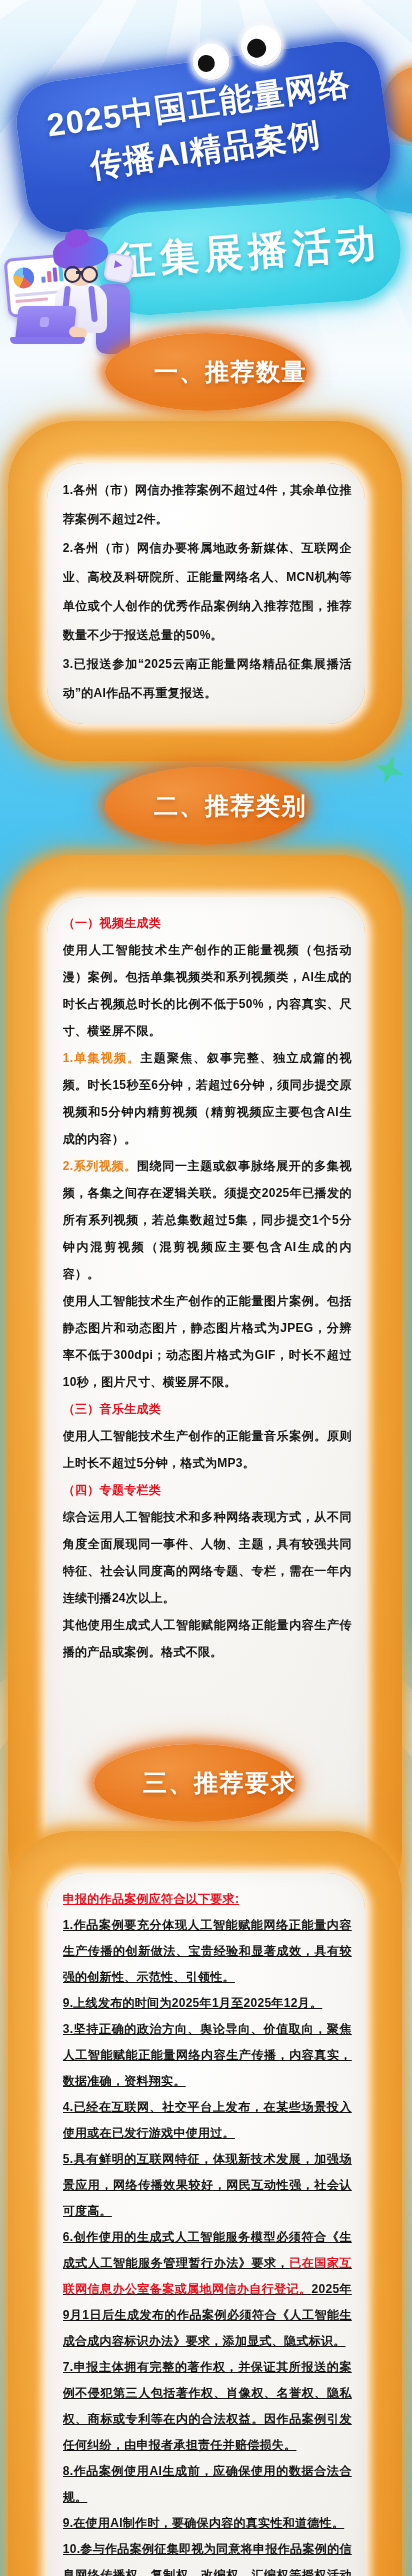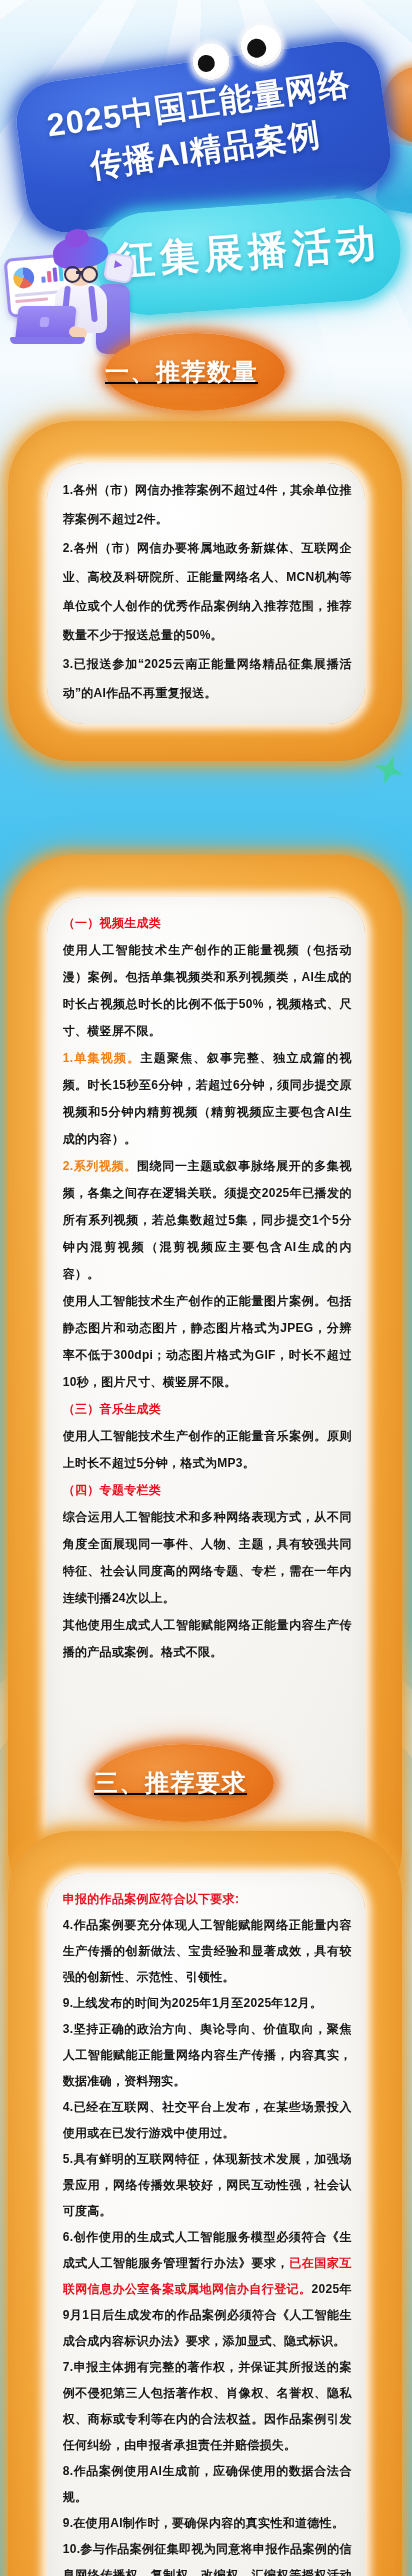--- a/index.html
+++ b/index.html
@@ -97,24 +97,24 @@
     box-shadow:0 2.1px 4.1px rgba(70,50,160,.3);}
   .laptop-logo{position:absolute;left:23px;top:11.3px;width:9.3px;height:9.3px;border-radius:3.1px;background:#b3a6f8;}
   .laptop-base{position:absolute;left:7.2px;top:97px;width:75px;height:7.2px;border-radius:2.1px 2.1px 6.2px 6.2px;background:#8577ea;}
   .hand{position:absolute;left:66px;top:87px;width:17.5px;height:11.3px;border-radius:6.2px;background:#f6d2b8;transform:rotate(12deg);}
   .play-badge{position:absolute;left:102px;top:14.4px;width:24px;height:24px;border-radius:7.2px;
     background:#edeafc;border:2.1px solid #d9d2f8;transform:rotate(10deg);box-shadow:0 2.1px 4.1px rgba(80,60,160,.25);}
   .play-tri{position:absolute;left:7.2px;top:5.2px;width:0;height:0;
     border-left:8.2px solid #8a63e8;border-top:4.6px solid transparent;border-bottom:4.6px solid transparent;}
 
   
-  .sec-ellipse{position:absolute;width:180px;height:78px;border-radius:50%;
+  .sec-ellipse{position:absolute;width:202px;height:78px;border-radius:50%;
     background:radial-gradient(100% 110% at 35% 30%,#f29440 0%,#e9781f 55%,#dd5f12 100%);
     box-shadow:0 0 9.3px 5.2px rgba(230,112,30,.75),0 0 24px 7.2px rgba(230,112,30,.3);
-    display:flex;align-items:center;justify-content:flex-start;text-decoration:underline;}
+    display:flex;align-items:center;justify-content:flex-end;}
   .sec-ellipse .sec-title{color:#fff;font-weight:800;font-size:24px;letter-spacing:1.5px;
     text-shadow:0 1.5px 4.1px rgba(150,60,0,.5);}
   .e1{left:105px;top:333px;}
   .e2{left:105px;top:767px;}
   .e3{left:94px;top:1744px;}
 
   
   .card{position:absolute;left:8.2px;width:394px;border-radius:64px;
     background:radial-gradient(120% 120% at 30% 15%,#f7b44e 0%,#f3a537 55%,#eb9226 100%);
     box-shadow:0 0 10.3px 5.2px rgba(240,160,50,.8),0 0 28px 9.3px rgba(240,160,50,.35),
@@ -122,21 +122,21 @@
   .c1{top:421px;height:340px;}
   .c2{top:855px;height:1060px;}
   .c3{top:1831px;height:831px;}
   .card-inner{position:absolute;left:39px;right:37px;top:42px;bottom:37px;border-radius:37px;
     background:radial-gradient(110% 110% at 40% 20%,#ffffff 0%,#f4f2ee 70%,#ecebe6 100%);
     box-shadow:0 0 8.2px 5.2px rgba(255,255,255,.85),inset 0 0 20.6px rgba(0,0,0,.05);}
   .card-body{position:absolute;left:15.5px;right:13.4px;top:13.4px;bottom:10.3px;overflow:hidden;}
   .li{margin:0;color:#161616;font-weight:700;font-size:12px;line-height:29px;
     text-align:justify;letter-spacing:0.3px;}
   .c2 .li,.c3 .li{line-height:27px;}
-  .c3 .li{line-height:26px;}
+  .c3 .li{line-height:26px;text-decoration:underline;}
   .red{color:#e8101c;}
   .orange{color:#f07f17;margin-top:7px;}
 </style>
 </head>
 <body>
 
 <div class="page">
 
   <div class="rays rays-top"></div>
   <div class="rays rays-mid"></div>
@@ -199,45 +199,48 @@
   <section class="card c1">
     <div class="card-inner">
       <div class="card-body">
         <p class="li">1.各州（市）网信办推荐案例不超过4件，其余单位推荐案例不超过2件。</p>
         <p class="li">2.各州（市）网信办要将属地政务新媒体、互联网企业、高校及科研院所、正能量网络名人、MCN机构等单位或个人创作的优秀作品案例纳入推荐范围，推荐数量不少于报送总量的50%。</p>
         <p class="li">3.已报送参加“2025云南正能量网络精品征集展播活动”的AI作品不再重复报送。</p>
       </div>
     </div>
   </section>
 
+  <div class="sec-ellipse e2">
+    <span class="sec-title">二、推荐类别</span>
+  </div>
   <section class="card c2">
     <div class="card-inner">
       <div class="card-body">
         <p class="li red">（一）视频生成类</p>
-        <p class="li">使用人工智能技术生产创作的正能量视频（包括动漫）案例。包括单集视频类和系列视频类，AI生成的时长占视频总时长的比例不低于50%，视频格式、尺寸、横竖屏不限。</p>
+        <p class="li">使用人工智能技术生产创作的正能量视频（包括动漫）案例。包括单集视频类和系列视频类，AI生成的时长占视频总时长的比例不低于50%，内容真实、尺寸、横竖屏不限。</p>
         <p class="li"><span class="orange">1.单集视频。</span><span>主题聚焦、叙事完整、独立成篇的视频。时长15秒至6分钟，若超过6分钟，须同步提交原视频和5分钟内精剪视频（精剪视频应主要包含AI生成的内容）。</span></p>
         <p class="li"><span class="orange">2.系列视频。</span><span>围绕同一主题或叙事脉络展开的多集视频，各集之间存在逻辑关联。须提交2025年已播发的所有系列视频，若总集数超过5集，同步提交1个5分钟内混剪视频（混剪视频应主要包含AI生成的内容）。</span></p>
         <p class="li">使用人工智能技术生产创作的正能量图片案例。包括静态图片和动态图片，静态图片格式为JPEG，分辨率不低于300dpi；动态图片格式为GIF，时长不超过10秒，图片尺寸、横竖屏不限。</p>
         <p class="li red">（三）音乐生成类</p>
         <p class="li">使用人工智能技术生产创作的正能量音乐案例。原则上时长不超过5分钟，格式为MP3。</p>
         <p class="li red">（四）专题专栏类</p>
         <p class="li">综合运用人工智能技术和多种网络表现方式，从不同角度全面展现同一事件、人物、主题，具有较强共同特征、社会认同度高的网络专题、专栏，需在一年内连续刊播24次以上。</p>
         <p class="li">其他使用生成式人工智能赋能网络正能量内容生产传播的产品或案例。格式不限。</p>
       </div>
     </div>
   </section>
 
   <div class="sec-ellipse e3">
     <span class="sec-title">三、推荐要求</span>
   </div>
   <section class="card c3">
     <div class="card-inner">
       <div class="card-body">
         <p class="li red">申报的作品案例应符合以下要求:</p>
-        <p class="li">4.作品案例要充分体现人工智能赋能网络正能量内容生产传播的创新做法、宝贵经验和显著成效，具有较强的创新性、示范性、引领性。</p>
+        <p class="li">1.作品案例要充分体现人工智能赋能网络正能量内容生产传播的创新做法、宝贵经验和显著成效，具有较强的创新性、示范性、引领性。</p>
         <p class="li">9.上线发布的时间为2025年1月至2025年12月。</p>
         <p class="li">3.坚持正确的政治方向、舆论导向、价值取向，聚焦人工智能赋能正能量网络内容生产传播，内容真实，数据准确，资料翔实。</p>
         <p class="li">4.已经在互联网、社交平台上发布，在某些场景投入使用或在已发行游戏中使用过。</p>
         <p class="li">5.具有鲜明的互联网特征，体现新技术发展，加强场景应用，网络传播效果较好，网民互动性强，社会认可度高。</p>
         <p class="li"><span>6.创作使用的生成式人工智能服务模型必须符合《生成式人工智能服务管理暂行办法》要求，</span><span class="red">已在国家互联网信息办公室备案或属地网信办自行登记。</span><span>2025年9月1日后生成发布的作品案例必须符合《人工智能生成合成内容标识办法》要求，添加显式、隐式标识。</span></p>
         <p class="li">7.申报主体拥有完整的著作权，并保证其所报送的案例不侵犯第三人包括著作权、肖像权、名誉权、隐私权、商标或专利等在内的合法权益。因作品案例引发任何纠纷，由申报者承担责任并赔偿损失。</p>
         <p class="li">8.作品案例使用AI生成前，应确保使用的数据合法合规。</p>
         <p class="li">9.在使用AI制作时，要确保内容的真实性和道德性。</p>
         <p class="li">10.参与作品案例征集即视为同意将申报作品案例的信息网络传播权、复制权、改编权、汇编权等授权活动组织单位使用。</p>
 

